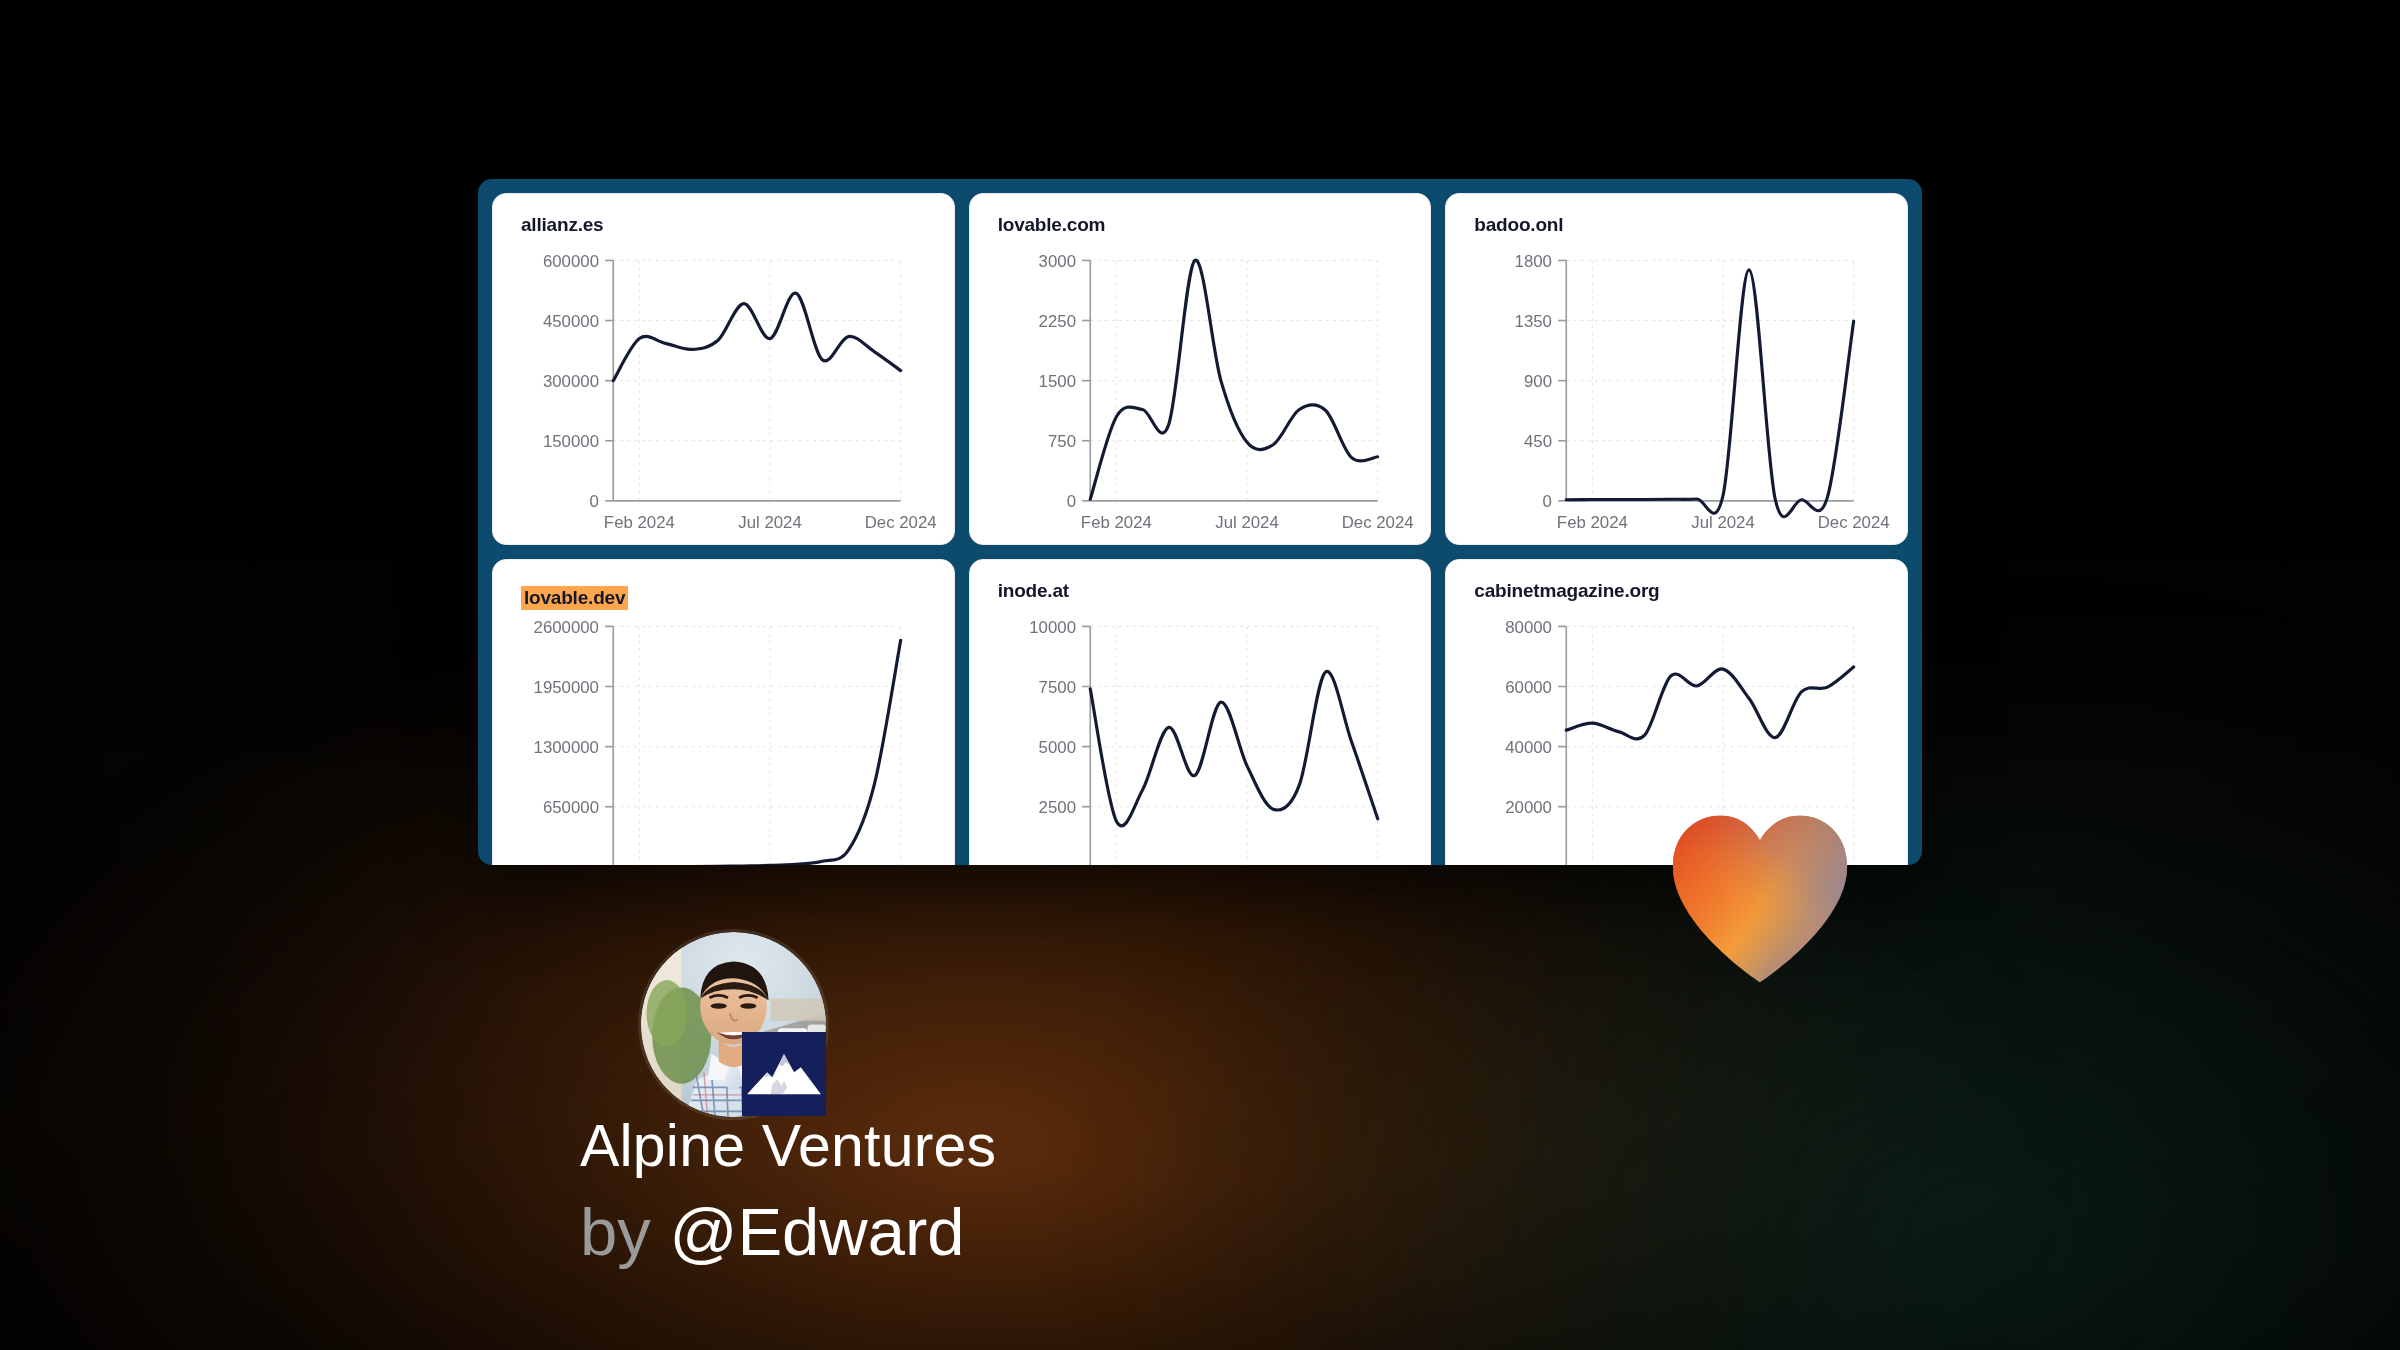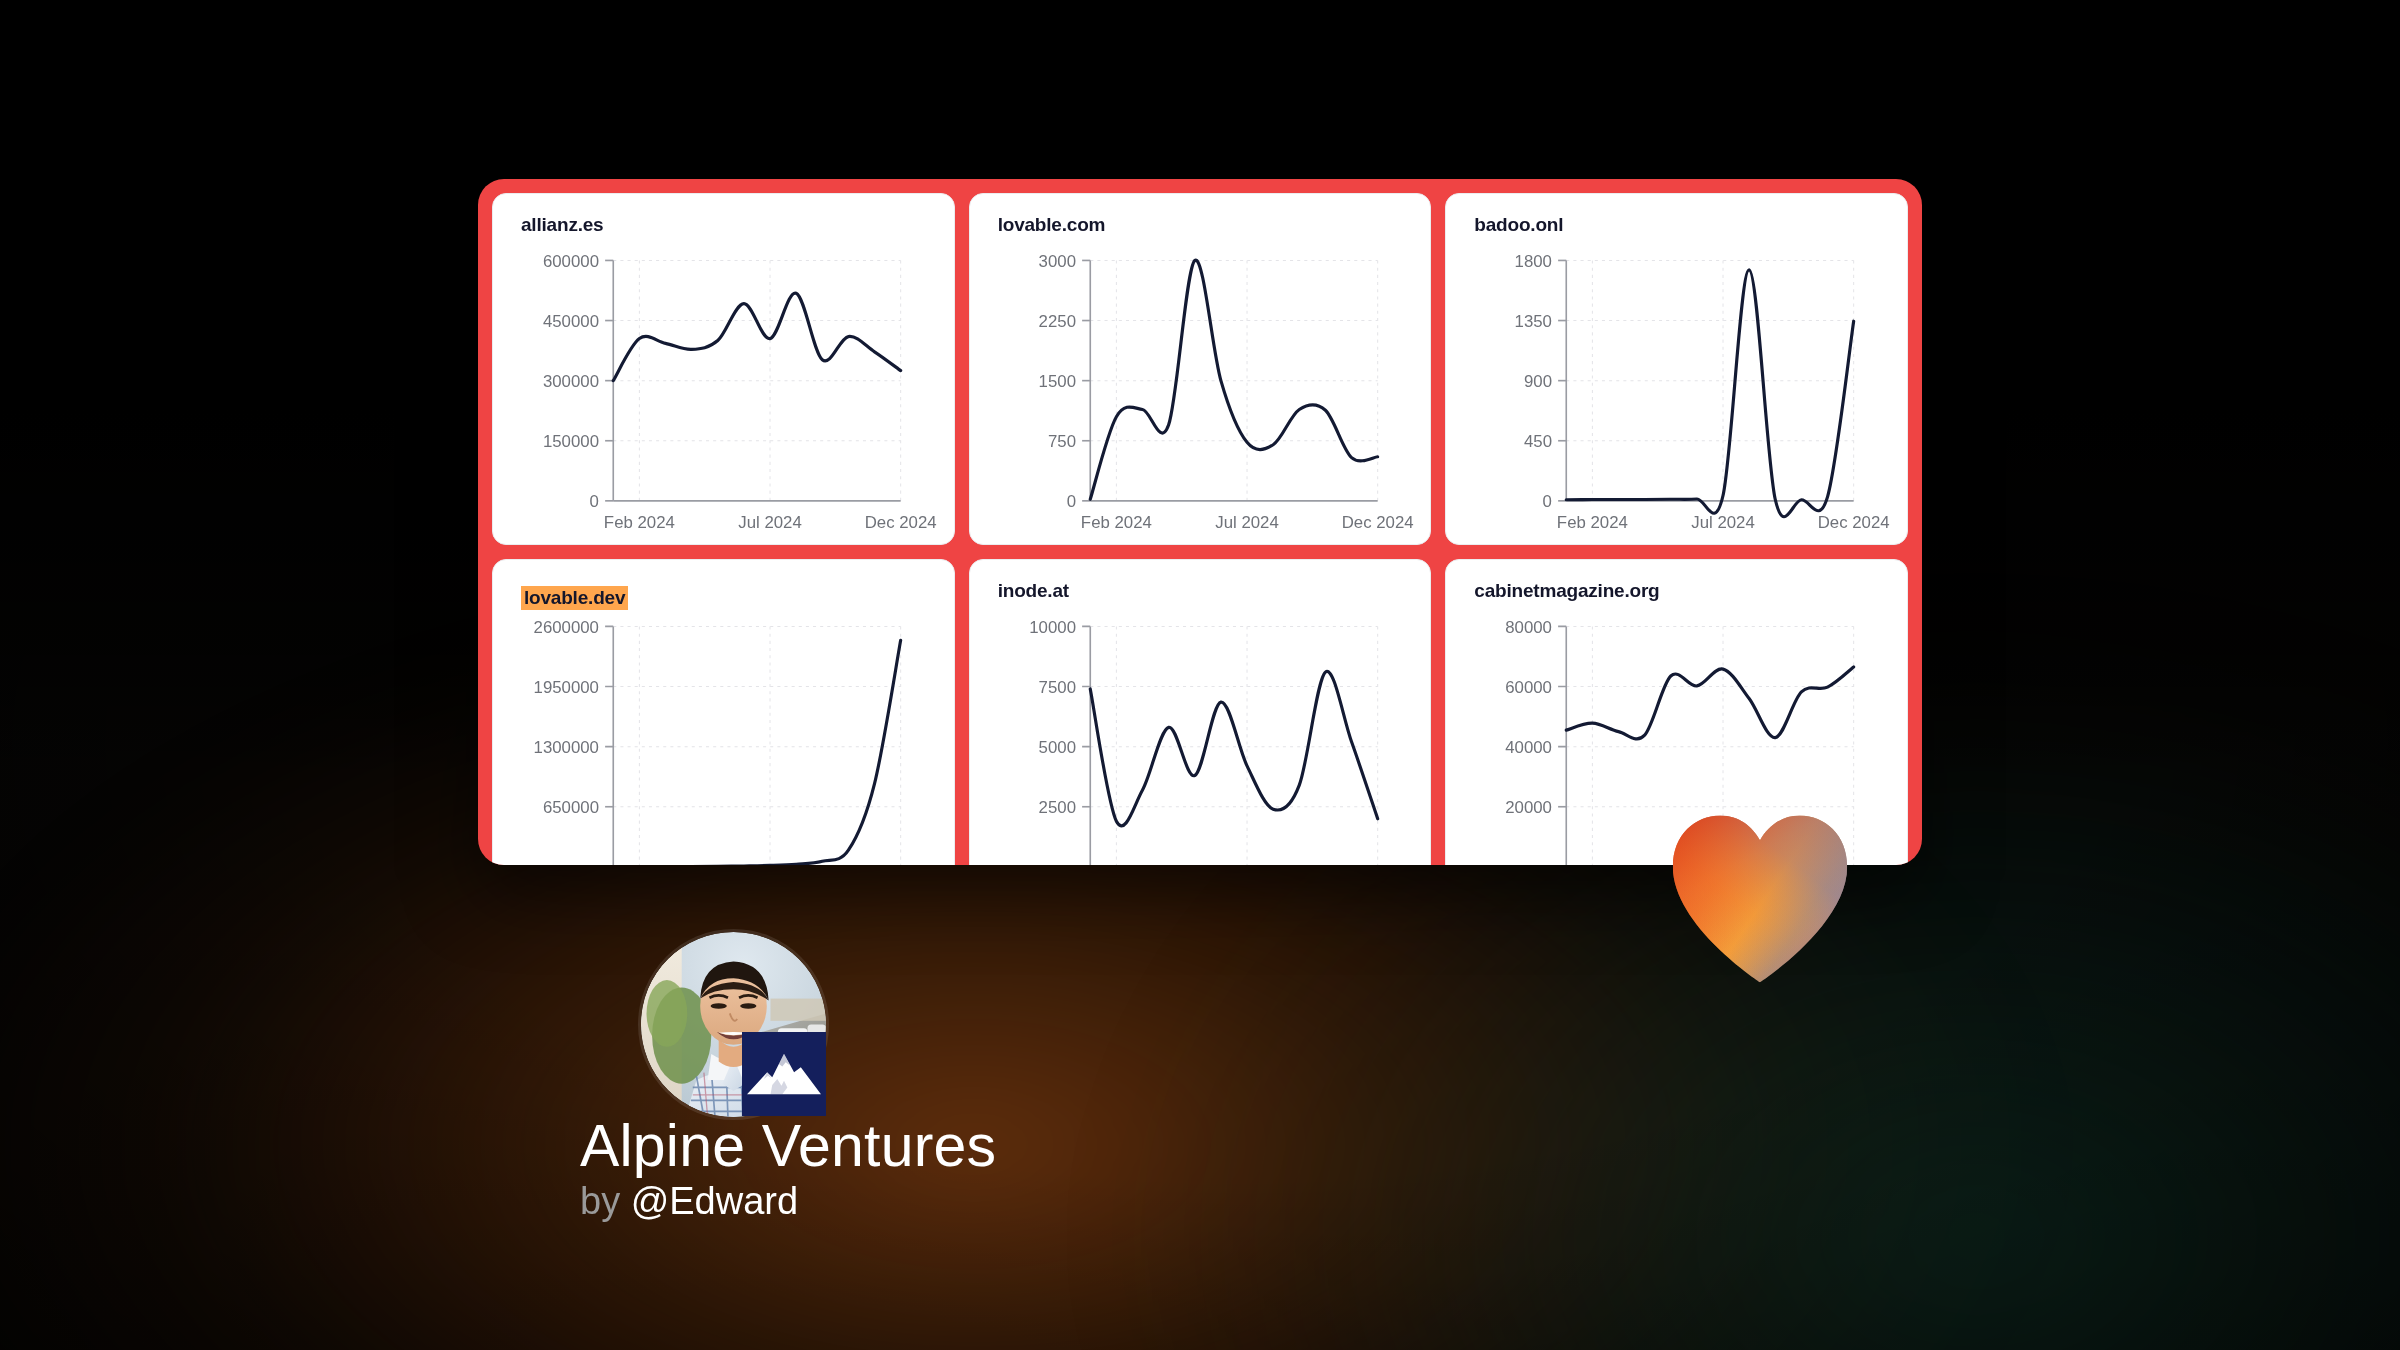--- a/index.html
+++ b/index.html
@@ -30,21 +30,21 @@
     background:linear-gradient(180deg,#000 0%, #000 52%, rgba(0,0,0,0.55) 82%, rgba(0,0,0,0) 100%);
   }
   #bg-vig {
     position:absolute; inset:0;
     background:radial-gradient(ellipse 85% 80% at 50% 55%, rgba(0,0,0,0) 40%, rgba(0,0,0,0.55) 100%);
   }
 
   
   #dashboard {
     position:absolute; left:478px; top:179px; width:1444px; height:686px;
-    background:#ef4444; border-radius:26px; overflow:hidden;
+    background:#0c4a6e; border-radius:14px; overflow:hidden;
     box-shadow:0 26px 70px rgba(0,0,0,0.55);
   }
   #grid {
     position:absolute; left:0; top:0; width:100%;
     padding:14px 14px 0 14px;
     display:grid; grid-template-columns:repeat(3,1fr);
     gap:14px 14px;
   }
   .chart-card {
     background:#fff; border:1px solid #ebecef; border-radius:14px;
@@ -75,21 +75,21 @@
   #avatar-photo {
     position:absolute; inset:0; border-radius:50%; overflow:hidden;
     box-shadow:0 0 0 3px rgba(255,255,255,0.10);
   }
   #badge {
     position:absolute; left:101px; top:100px; width:84px; height:84px;
     background:#141f5c; overflow:hidden;
   }
   #name-block { margin-left:110px; }
   #org-name { font-size:59px; color:#fff; line-height:1.0; letter-spacing:0.2px; white-space:nowrap; }
-  #by-line { font-size:38px; line-height:1.32; white-space:nowrap; }
+  #by-line { font-size:67px; line-height:1.32; white-space:nowrap;margin-top:12px; }
   #by-word { color:#9a9a9a; }
   #handle { color:#fff; }
 </style>
 </head>
 <body>
 
 <div id="bg-base"></div>
 <div id="bg-warm"></div>
 <div id="bg-cool"></div>
 <div id="bg-dark-top"></div>

